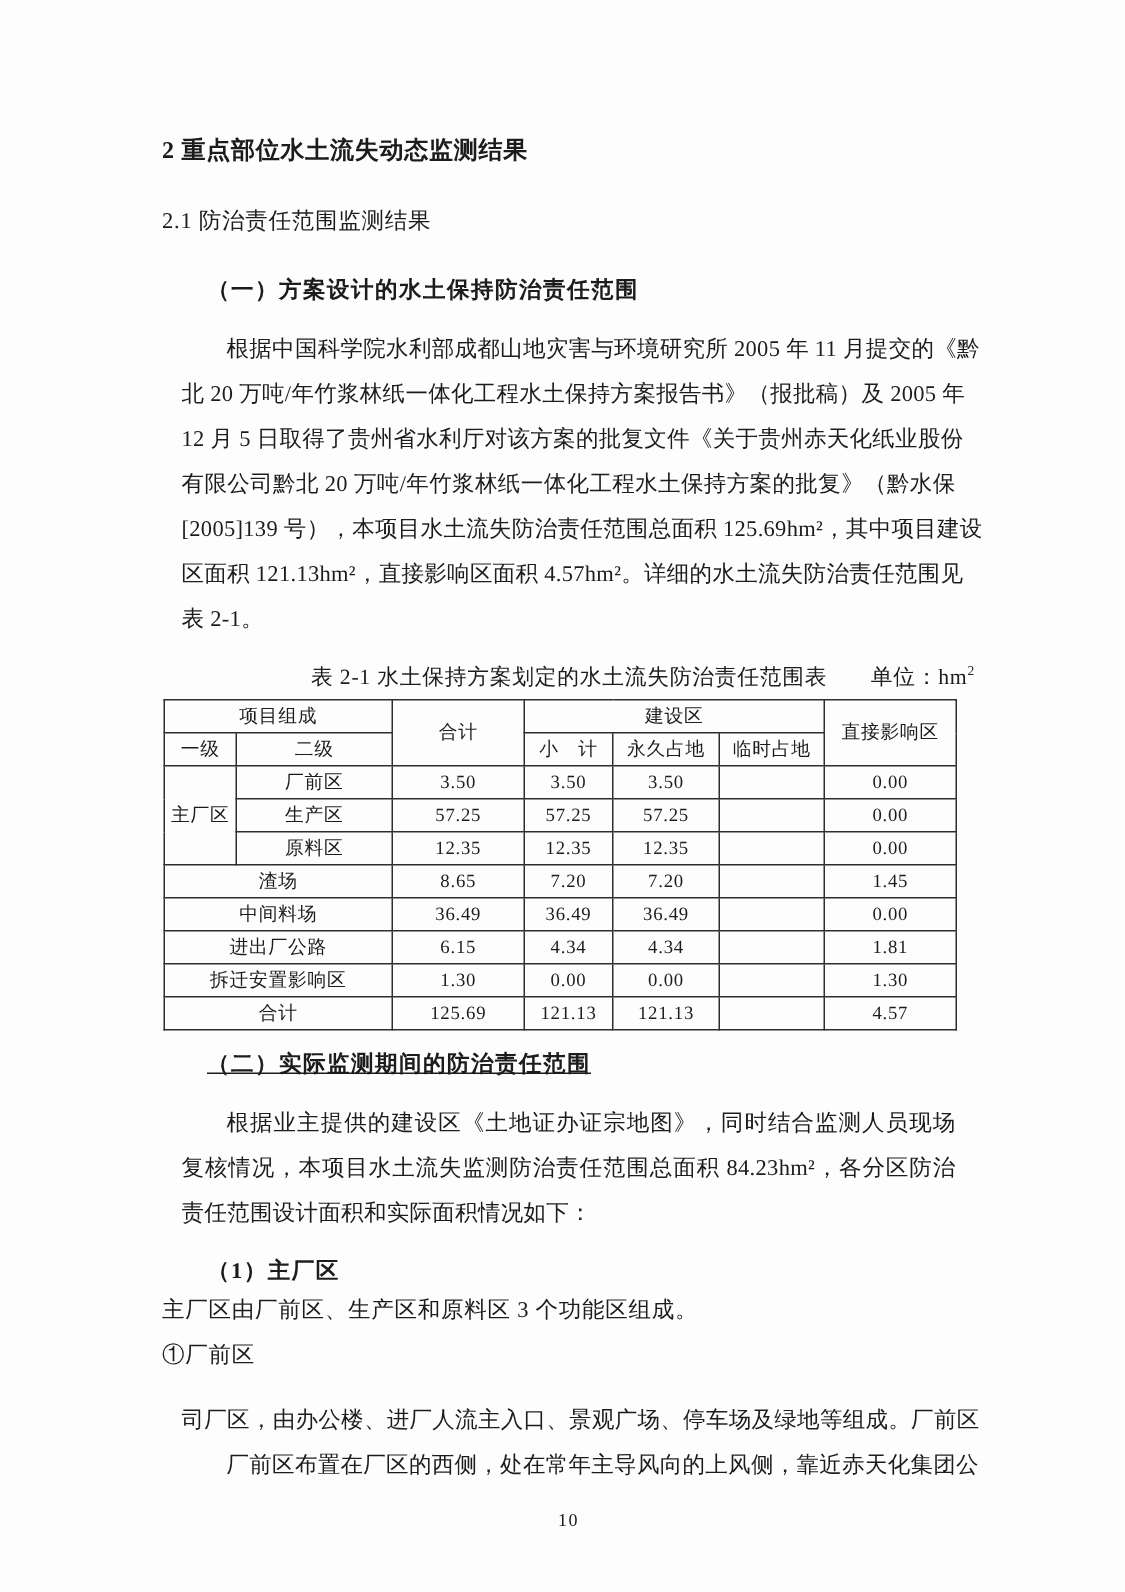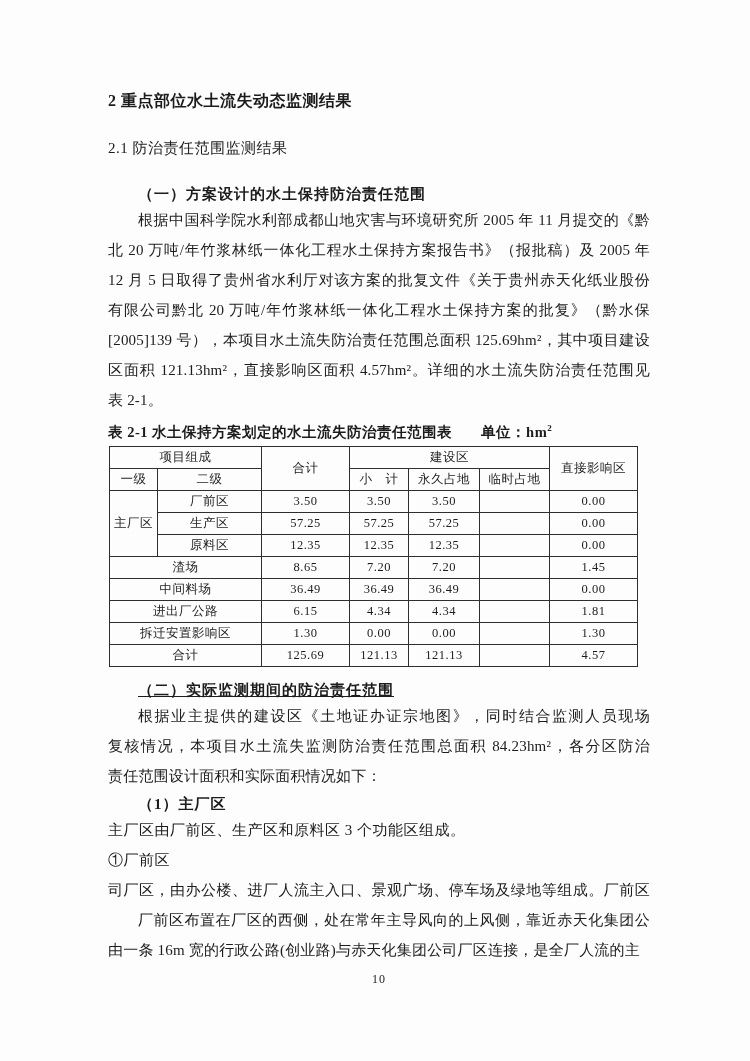--- a/index.html
+++ b/index.html
@@ -37,42 +37,42 @@
   .sub {
     font-size: 15px;
     line-height: 22px;
     font-weight: bold;
     text-indent: 2em;
     letter-spacing: 1px;
   }
   .sub1 { margin-top: 24px; }
   .sub2 { margin-top: 12px; text-decoration: underline; }
   .sub3 { margin-top: 2px; }
-  .para { margin: 0; }
+  .para { margin: 13px; }
   .line {
     font-size: 15px;
     line-height: 30px;
     text-align: justify;
     text-align-last: justify;
     white-space: nowrap;
     letter-spacing: 0.2px;
   }
   .line.indent { text-indent: 2em; }
   .line.last { text-align-last: left; white-space: normal; }
   .plain-line {
     font-size: 15px;
     line-height: 30px;
     letter-spacing: 0.5px;
   }
   .caption {
     margin-top: 6px;
     font-size: 14.5px;
     line-height: 22px;
-    font-weight: bold;
-    text-align: left;
+    font-weight: normal;
+    text-align: right;
     letter-spacing: 0.5px;
   }
   .caption .unit { margin-left: 2em; }
   sup { font-size: 62%; vertical-align: super; line-height: 0; }
   table.resp {
     margin-top: 3px;
     margin-left: 1px;
     width: 528px;
     border-collapse: collapse;
     table-layout: fixed;
@@ -226,19 +226,18 @@
 
     <div class="sub sub3">（1）主厂区</div>
 
     <div class="plain-line">主厂区由厂前区、生产区和原料区 3 个功能区组成。</div>
 
     <div class="plain-line">①厂前区</div>
 
     <div class="para" id="p4">
         <div class="line">司厂区，由办公楼、进厂人流主入口、景观广场、停车场及绿地等组成。厂前区</div>
         <div class="line indent">厂前区布置在厂区的西侧，处在常年主导风向的上风侧，靠近赤天化集团公</div>
-        <div class="line last">由一条 16m 宽的行政公路(创业路)与赤天化集团公司厂区连接，是全厂人流的主</div>
       </div>
 
     <div class="pageno">10</div>
 
   </div>
 </div>
 
 </body></html>

